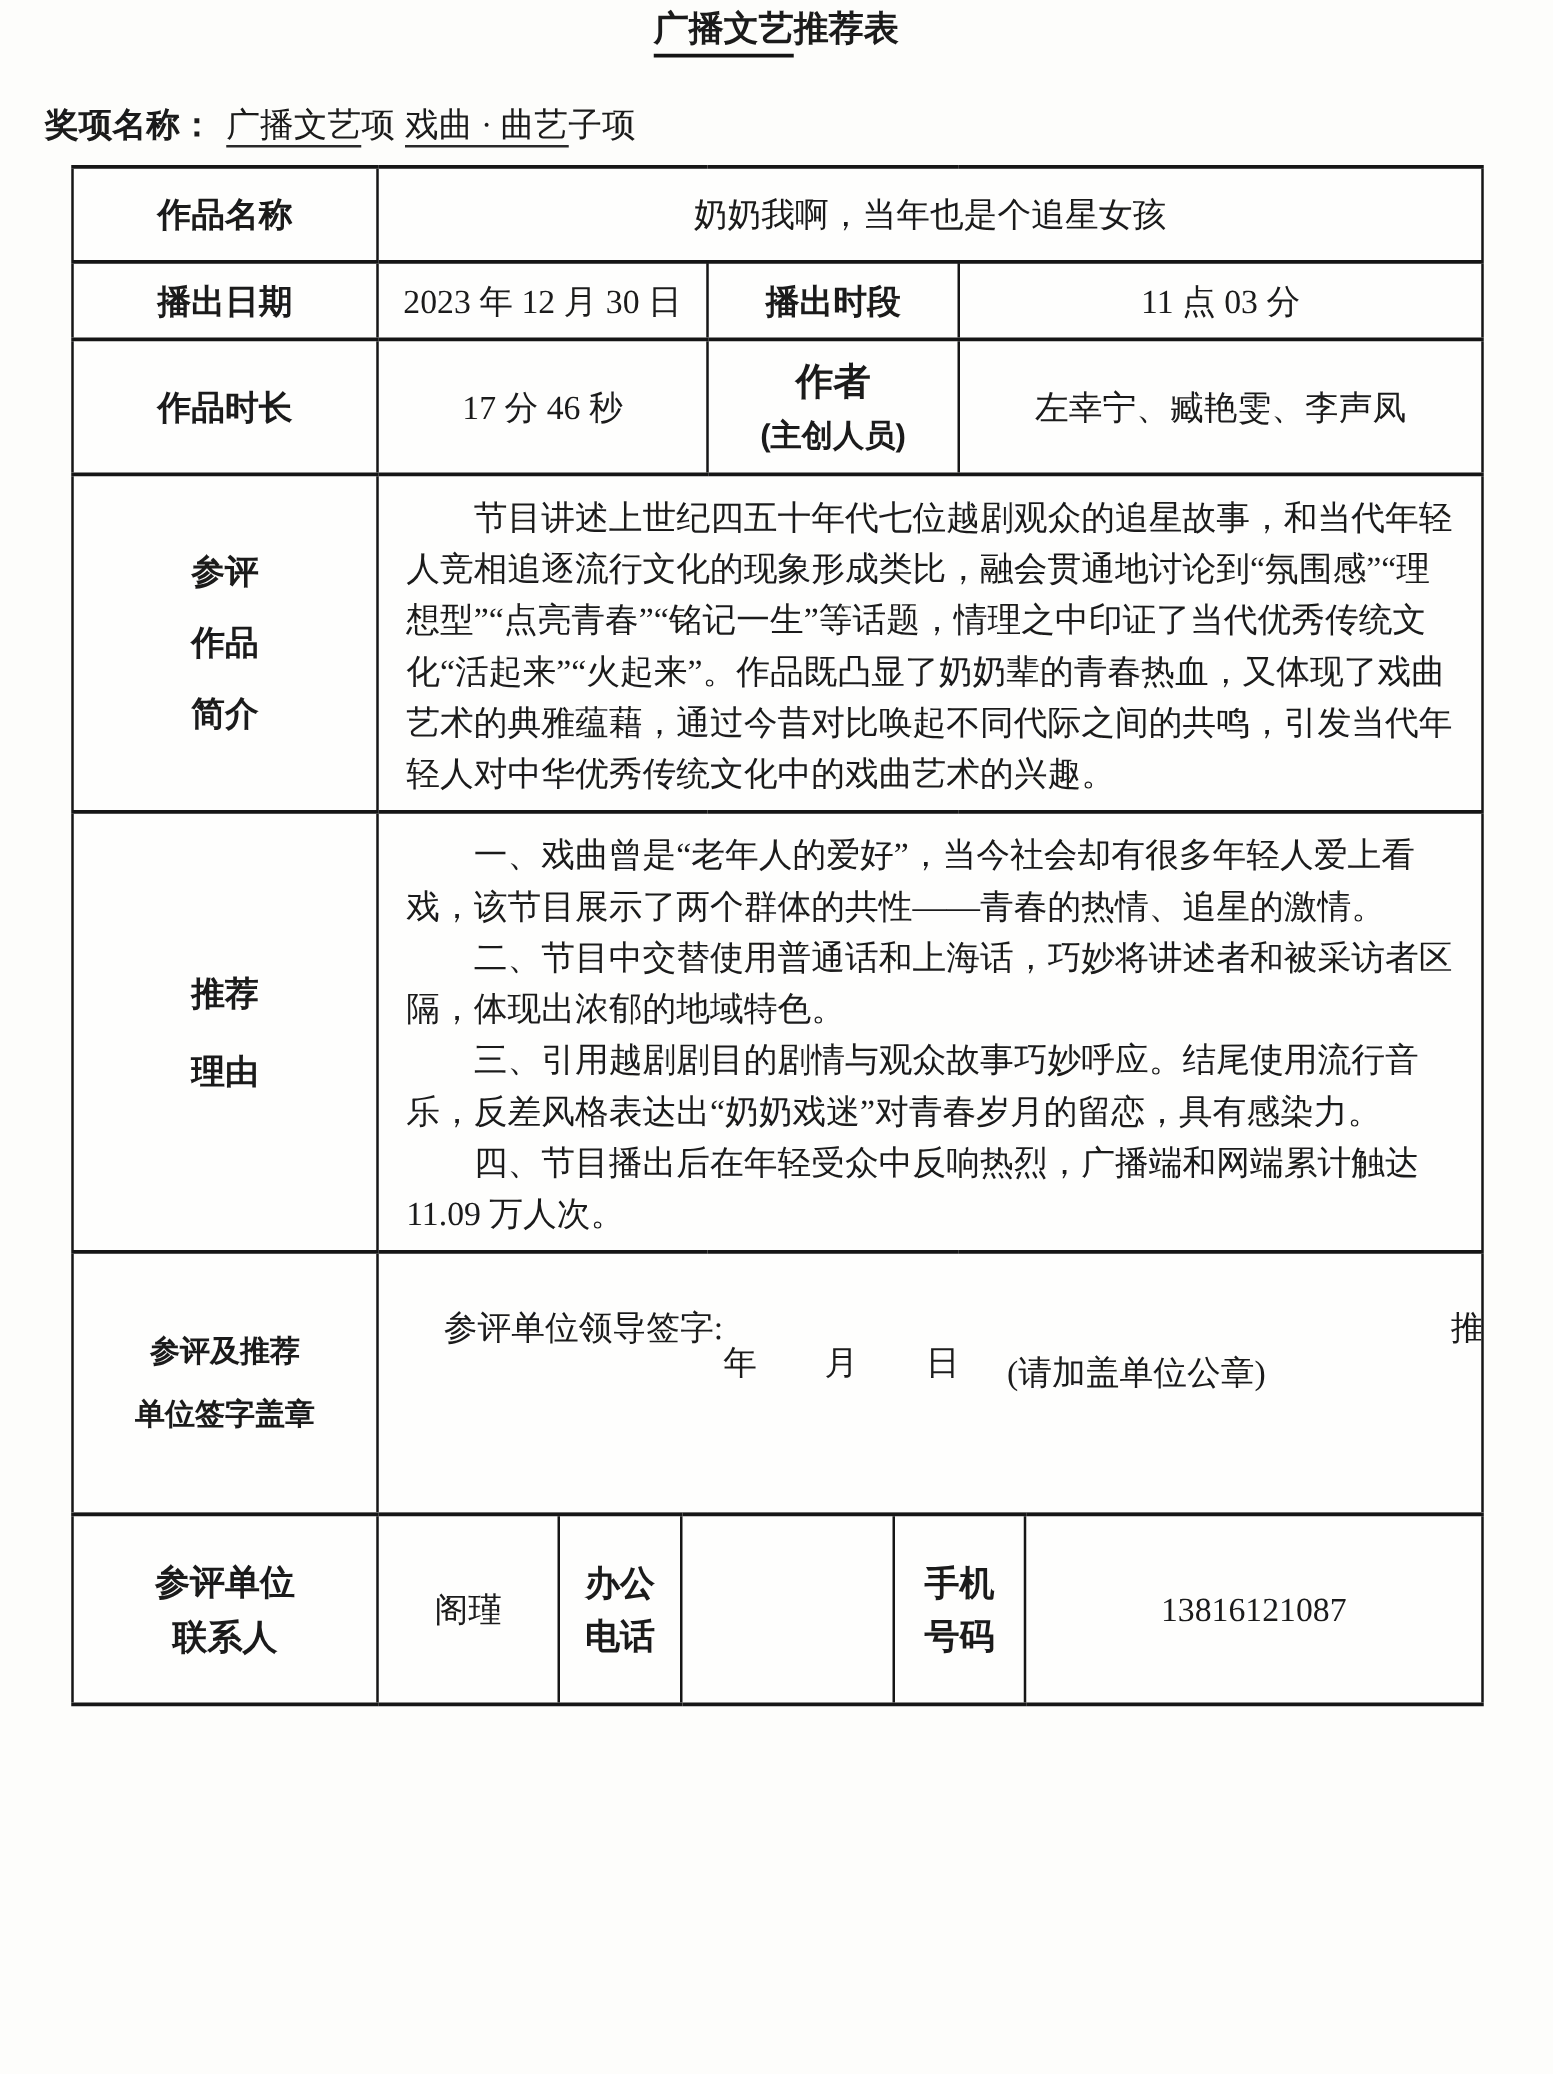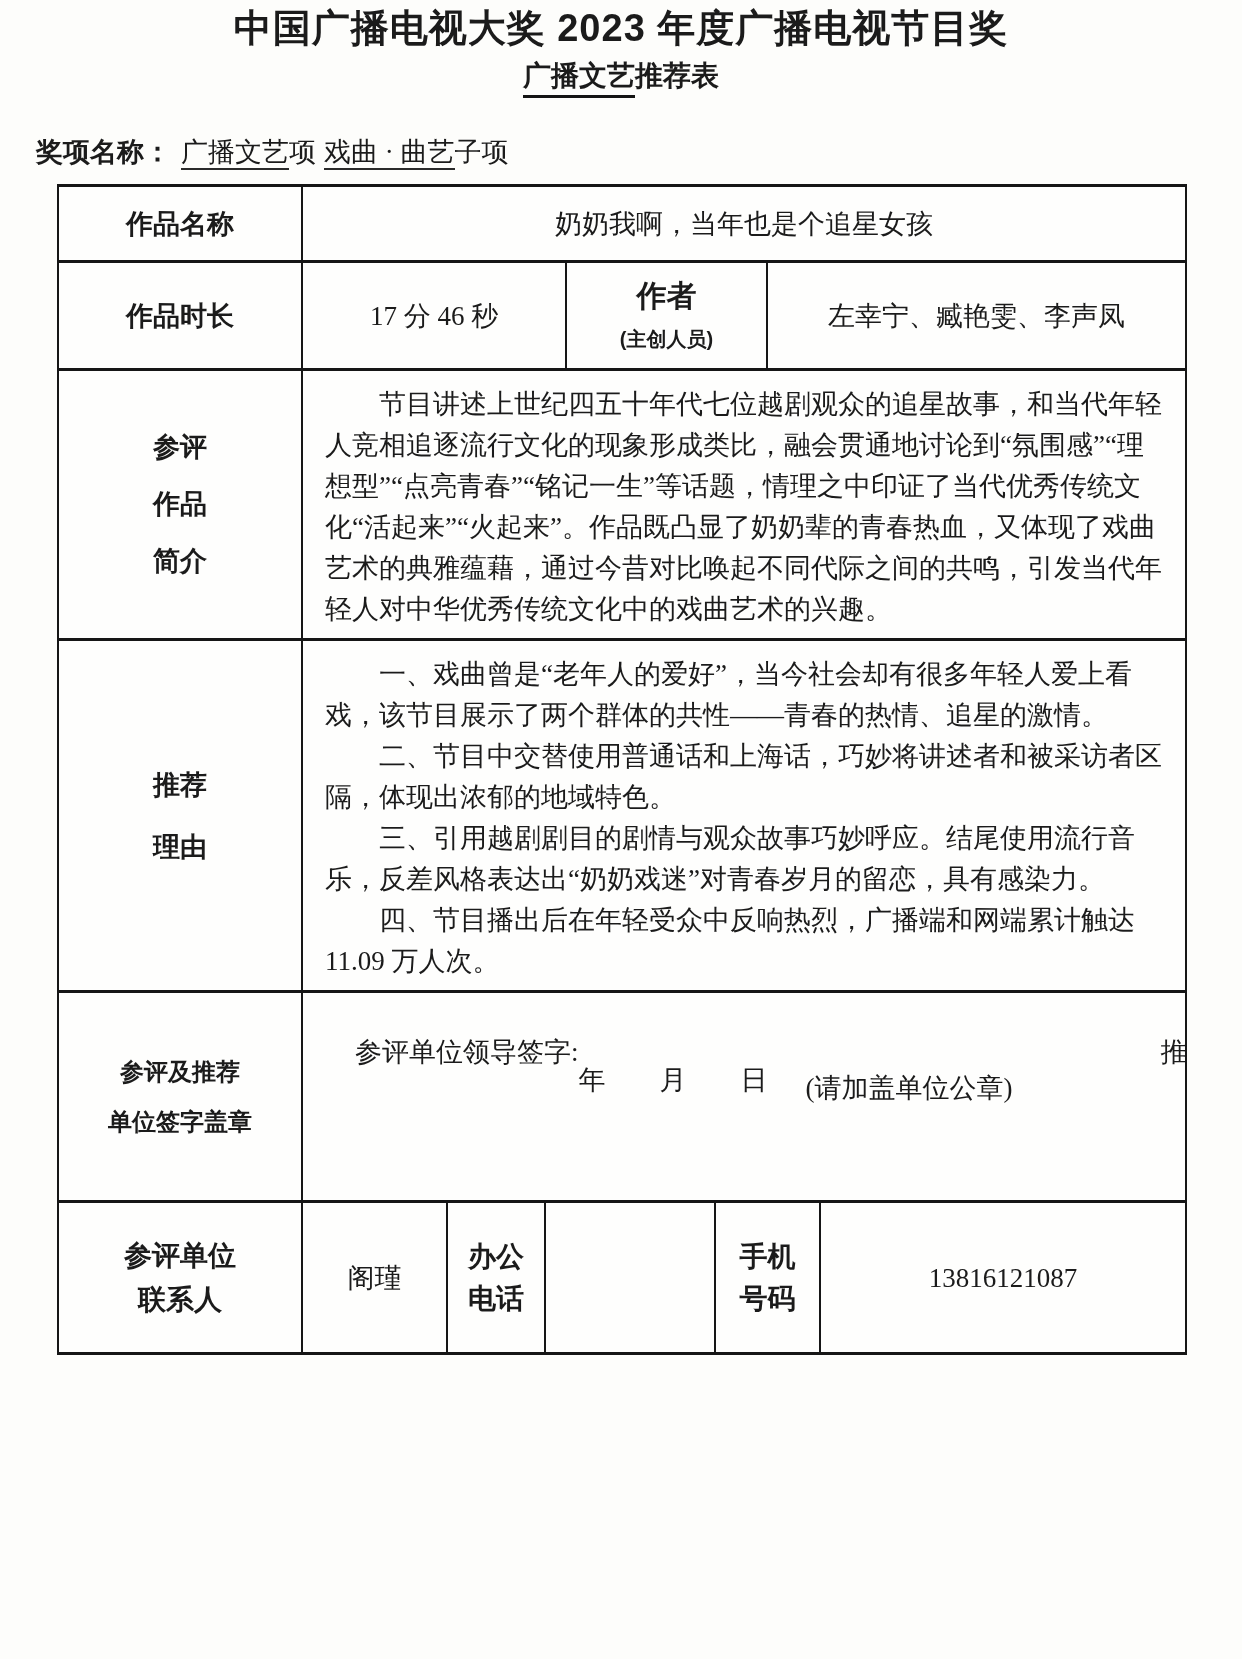--- a/index.html
+++ b/index.html
@@ -77,21 +77,21 @@
     font-weight: 700;
     font-size: 30px;
   }
   .lbl .ln { line-height: 44px; }
   .intro-lbl .ln  { line-height: 57px; }
   .reason-lbl .ln { line-height: 62px; }
   .sign-lbl .ln   { line-height: 50px; font-size: 24px; }
   .contact-lbl .ln{ line-height: 44px; font-size: 28px; }
   .small-lbl .ln  { line-height: 42px; font-size: 28px; }
   .author-lbl .ln1 { line-height: 46px; font-size: 30px; }
-  .author-lbl .ln2 { line-height: 40px; font-size: 20px; }
+  .author-lbl .ln2 { line-height: 40px; font-size: 25px; }
 
   .text-cell {
     text-align: left !important;
     vertical-align: top !important;
     padding: 13px 20px 8px 22px !important;
   }
   .text-cell p { margin: 0; text-indent: 2em; font-size: 27px; line-height: 41px; }
 
   .sig-cell {
     text-align: left !important;
@@ -104,21 +104,20 @@
   .sig-date  { margin-top: 28px; }
   .sig-seal  { margin-top: 36px; margin-left: 38px; }
 
   .two-line-val .vln { line-height: 44px; }
 </style>
 </head>
 <body>
 
 <div class="page">
 
-  <h1 class="doc-title">中国广播电视大奖 2023 年度广播电视节目奖</h1>
   <h2 class="doc-subtitle"><span class="u-part">广播文艺</span><span>推荐表</span></h2>
 
   <div class="award">
     <span class="award-label">奖项名称：</span>
     <span class="award-lines">
       <span class="award-line"><span class="u">广播文艺</span><span>项</span></span>
       <span class="award-line"><span class="u">戏曲 · 曲艺</span><span>子项</span></span>
     </span>
   </div>
 
@@ -130,20 +129,26 @@
         <col style="width:419px">
     </colgroup>
 
     <tbody>
         <tr style="height:76px">
       <td class="lbl">作品名称</td>
       <td colspan="3">奶奶我啊，当年也是个追星女孩</td>
     </tr>
 
 
+    <tr style="height:62px">
+      <td class="lbl">播出日期</td>
+      <td>2023 年 12 月 30 日</td>
+      <td class="lbl">播出时段</td>
+      <td>11 点 03 分</td>
+    </tr>
 
 
     <tr style="height:108px">
       <td class="lbl">作品时长</td>
       <td>17 分 46 秒</td>
       <td class="lbl author-lbl">
         <div class="ln1">作者</div>
         <div class="ln2">(主创人员)</div>
       </td>
       <td>左幸宁、臧艳雯、李声凤</td>

